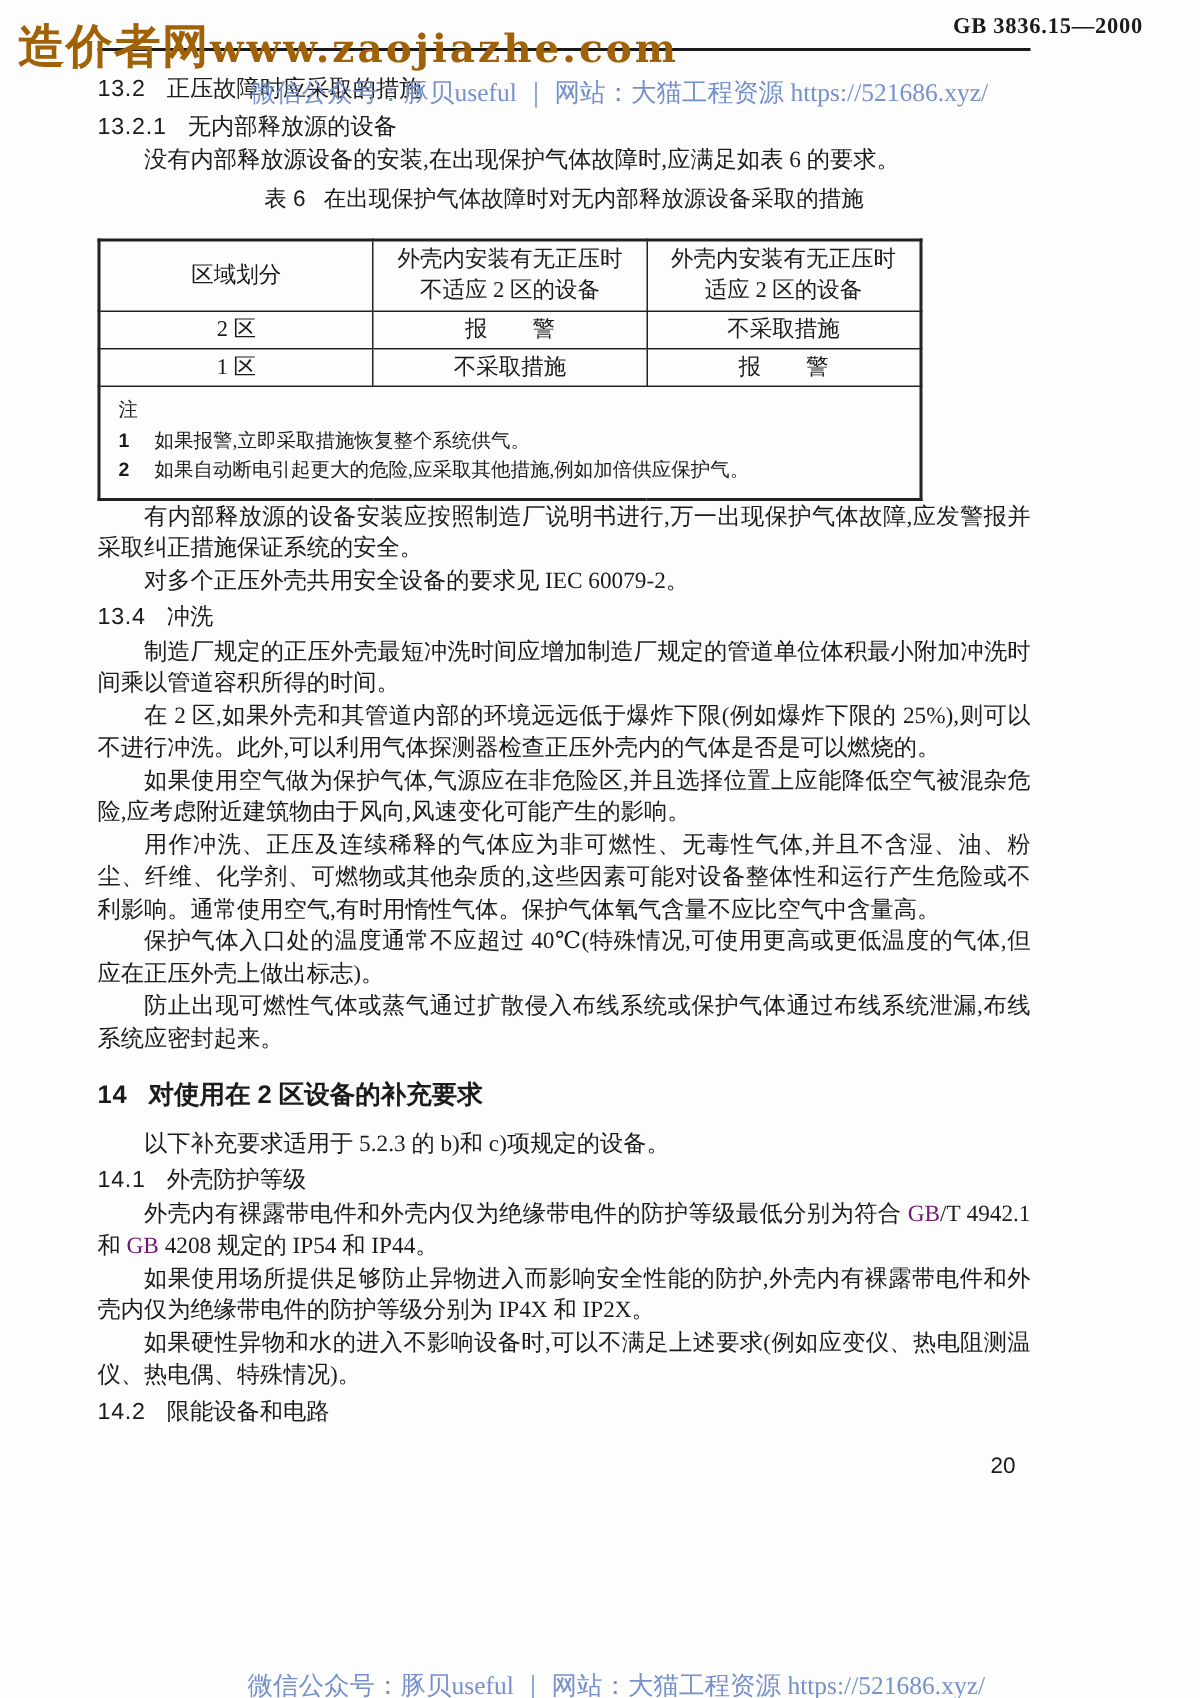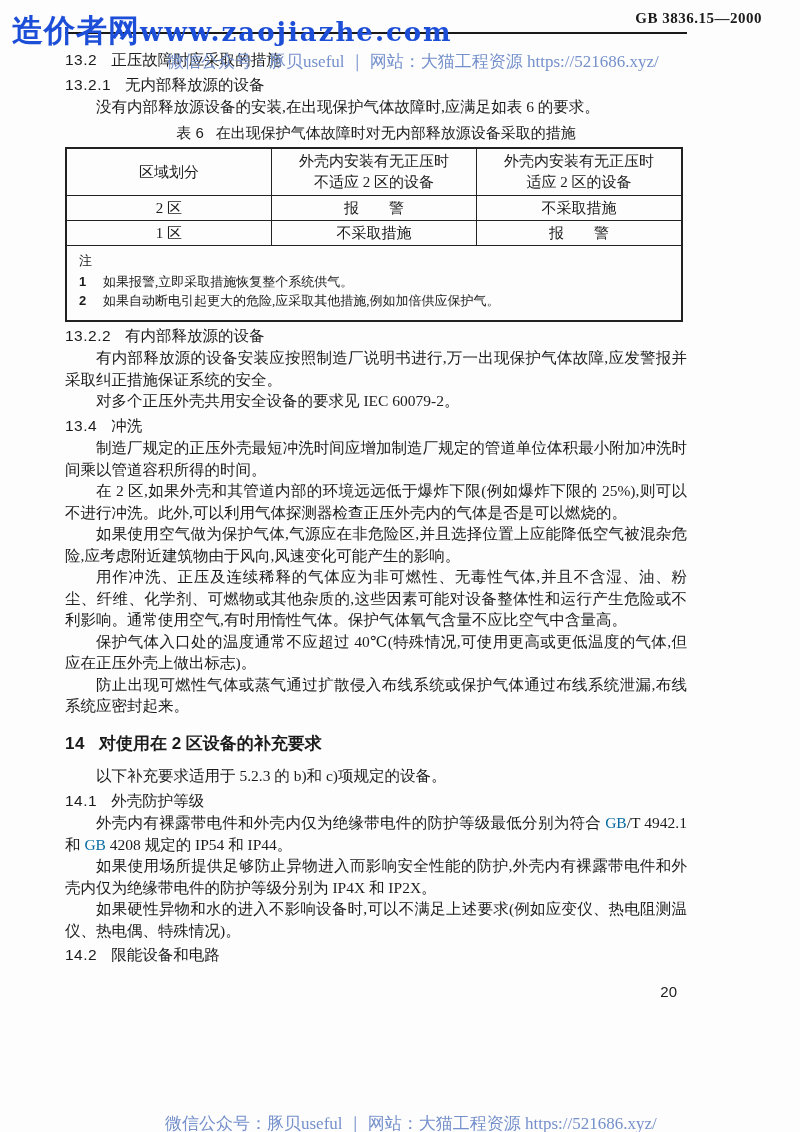--- a/index.html
+++ b/index.html
@@ -1,20 +1,20 @@
 <!DOCTYPE html>
 <html><head>
 <meta charset="utf-8">
 <style>
   html,body{margin:0;padding:0;background:#fff;}
   .page{position:relative;width:800px;height:1132px;background:#fdfdfd;overflow:hidden;
         font-family:"Liberation Serif","DejaVu Serif",serif;color:#1b1b1b;}
 
   
-  .wm-red{position:absolute;left:12px;top:10px;white-space:nowrap;color:#1d4ed8;z-index:3;}
+  .wm-red{position:absolute;left:12px;top:10px;white-space:nowrap;color:#a16207;z-index:3;}
   .wm-red-brand{font-family:"Liberation Sans","DejaVu Sans",sans-serif;font-weight:bold;
                 font-size:31px;letter-spacing:1px;}
   .wm-red-url{font-family:"DejaVu Serif",serif;font-weight:bold;font-size:26px;letter-spacing:2px;}
 
   
   .std-num{position:absolute;left:0;top:10px;width:762px;text-align:right;z-index:2;
            font-family:Liberation Serif, serif;font-weight:bold;
            font-size:15px;letter-spacing:.5px;}
 
   
@@ -27,27 +27,27 @@
 
   
   .content{position:absolute;left:65px;top:46px;width:622px;font-size:15.5px;
            line-height:21.5px;text-align:justify;}
   .h3{font-family:"Liberation Sans","DejaVu Sans",sans-serif;font-weight:normal;
       font-size:15.5px;margin:3px 0 1px;text-align:left;}
   .h2{font-family:"Liberation Sans","DejaVu Sans",sans-serif;font-weight:bold;
       font-size:17px;margin:16px 0 11px;text-align:left;}
   .hnum{margin-right:14px;letter-spacing:.5px;}
   .para{margin:0;text-indent:2em;}
-  .red{color:#0369a1;}
+  .red{color:#701a75;}
 
   
   .t-caption{text-align:center;font-family:"Liberation Sans","DejaVu Sans",sans-serif;
              font-weight:normal;font-size:15px;margin-top:4px;text-indent:0;}
   .t-caption .cap-label{margin-right:12px;}
-  table.t6{border-collapse:collapse;width:618px;margin-top:4px;table-layout:fixed;
+  table.t6{border-collapse:collapse;width:550px;margin-top:16px;table-layout:fixed;
            border:2px solid #222;}
   .t6 th,.t6 td{border:1px solid #222;text-align:center;vertical-align:middle;
                 font-weight:normal;font-size:15px;line-height:21px;padding:0;}
   .t6 thead th{height:46px;}
   .t6 td.cell{height:24px;}
   .t6 .notes-cell{text-align:left;height:auto;padding:5px 12px 9px;font-size:13px;line-height:19.5px;}
   .note-label{margin:0 0 1px;}
   .note-line{display:flex;}
   .note-num{flex:0 0 24px;font-family:"Liberation Sans",sans-serif;font-weight:bold;}
   .note-text{flex:1;}
@@ -116,23 +116,20 @@
             </div>
             <div class="note-line">
               <span class="note-num">2</span>
                 <span class="note-text">如果自动断电引起更大的危险,应采取其他措施,例如加倍供应保护气。</span>
             </div>
           </td>
         </tr>
       </tbody>
     </table>
 
-    <div class="h3">
-      <span class="hnum">13.2.2</span><span>有内部释放源的设备</span>
-    </div>
     <p class="para">有内部释放源的设备安装应按照制造厂说明书进行,万一出现保护气体故障,应发警报并采取纠正措施保证系统的安全。</p>
 
     <p class="para">对多个正压外壳共用安全设备的要求见 IEC 60079-2。</p>
 
     <div class="h3">
       <span class="hnum">13.4</span><span>冲洗</span>
     </div>
     <p class="para">制造厂规定的正压外壳最短冲洗时间应增加制造厂规定的管道单位体积最小附加冲洗时间乘以管道容积所得的时间。</p>
     <p class="para">在 2 区,如果外壳和其管道内部的环境远远低于爆炸下限(例如爆炸下限的 25%),则可以不进行冲洗。此外,可以利用气体探测器检查正压外壳内的气体是否是可以燃烧的。</p>
     <p class="para">如果使用空气做为保护气体,气源应在非危险区,并且选择位置上应能降低空气被混杂危险,应考虑附近建筑物由于风向,风速变化可能产生的影响。</p>

